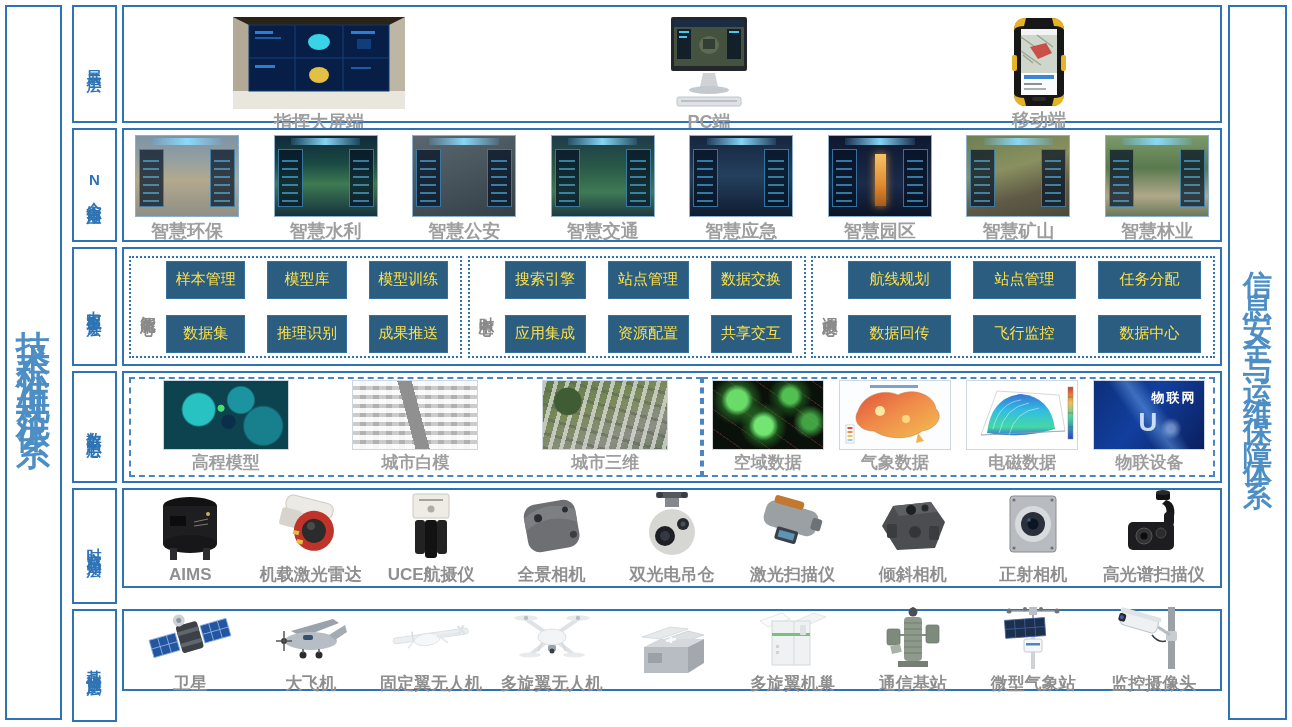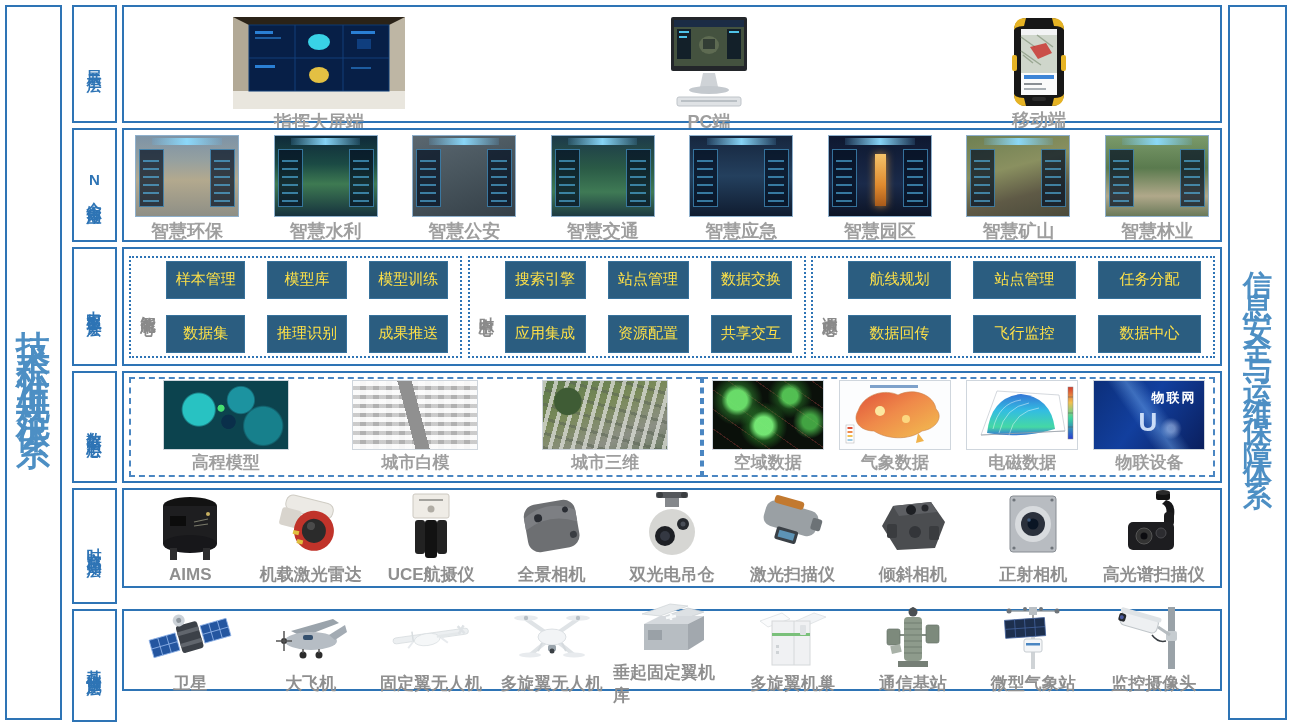--- a/index.html
+++ b/index.html
@@ -584,21 +584,20 @@
       <div class="dev-cell">
         <svg class="devsvg" width="84" height="66" viewBox="0 0 84 66">
           <path d="M12,20 L40,10 L58,12 L30,22 Z" fill="#e7eaec" stroke="#cdd2d6" stroke-width="0.7"></path>
           <path d="M30,24 L58,14 L74,18 L46,28 Z" fill="#dde1e4" stroke="#c6cbd0" stroke-width="0.7"></path>
           <rect x="14" y="30" width="44" height="26" fill="#b7bdc2"></rect>
           <path d="M14,30 L30,22 L74,22 L58,30 Z" fill="#d5d9dd"></path>
           <path d="M58,30 L74,22 L74,46 L58,56 Z" fill="#a2a8ae"></path>
           <path d="M36,24 l10,-2 M41,20 l0,6" stroke="#f8fafb" stroke-width="2.5"></path>
           <rect x="18" y="36" width="14" height="10" fill="#9aa1a7"></rect>
         </svg>
-        <div class="cap cap5">垂起固定翼机库</div>
       </div>
       <div class="dev-cell">
         <svg class="devsvg" width="84" height="66" viewBox="0 0 84 66">
           <path d="M10,16 L32,8 L40,14 L18,22 Z" fill="#fafbfc" stroke="#d8dce0" stroke-width="0.7"></path>
           <path d="M46,16 L64,8 L76,12 L58,20 Z" fill="#f2f4f6" stroke="#d8dce0" stroke-width="0.7"></path>
           <rect x="22" y="16" width="38" height="44" fill="#f0f1f3" stroke="#d5d8da"></rect>
           <line x1="44" y1="16" x2="44" y2="60" stroke="#d5d8da" stroke-width="1"></line>
           <rect x="22" y="28" width="38" height="3" fill="#7ac07a"></rect>
           <rect x="50" y="20" width="6" height="10" rx="1" fill="#dfe2e5"></rect>
           <rect x="26" y="40" width="3" height="3" fill="#cfd3d6"></rect>

